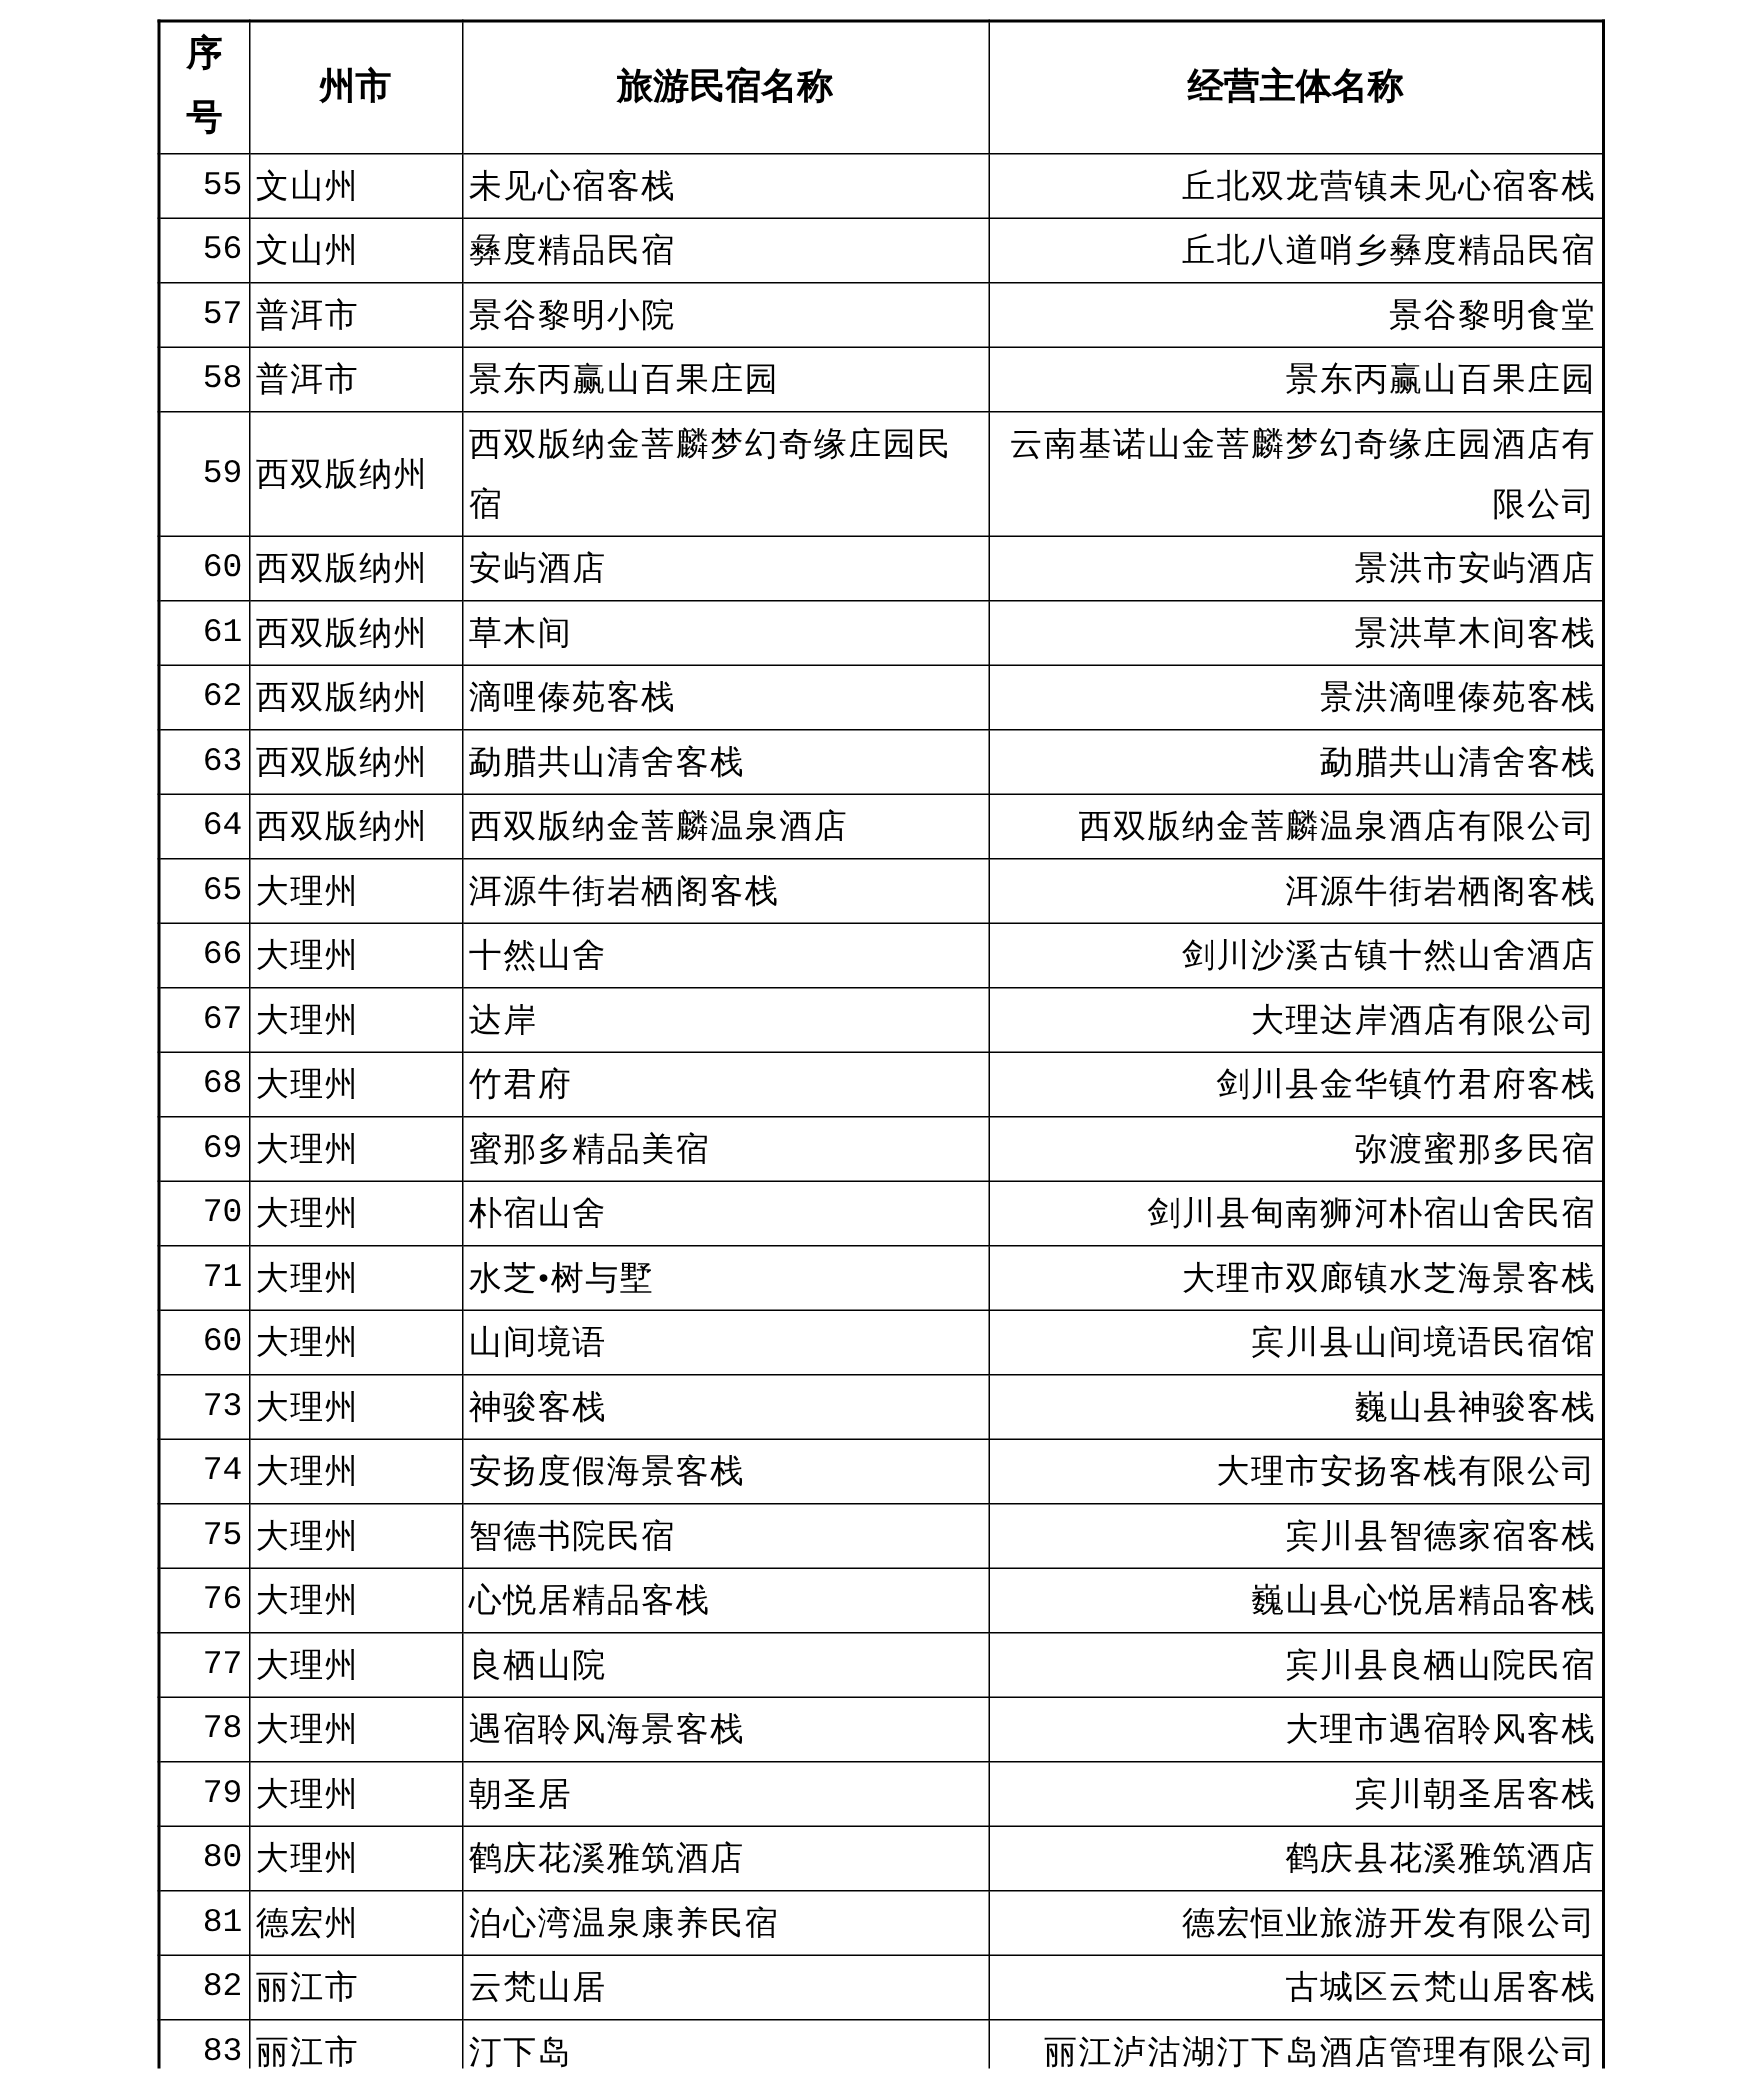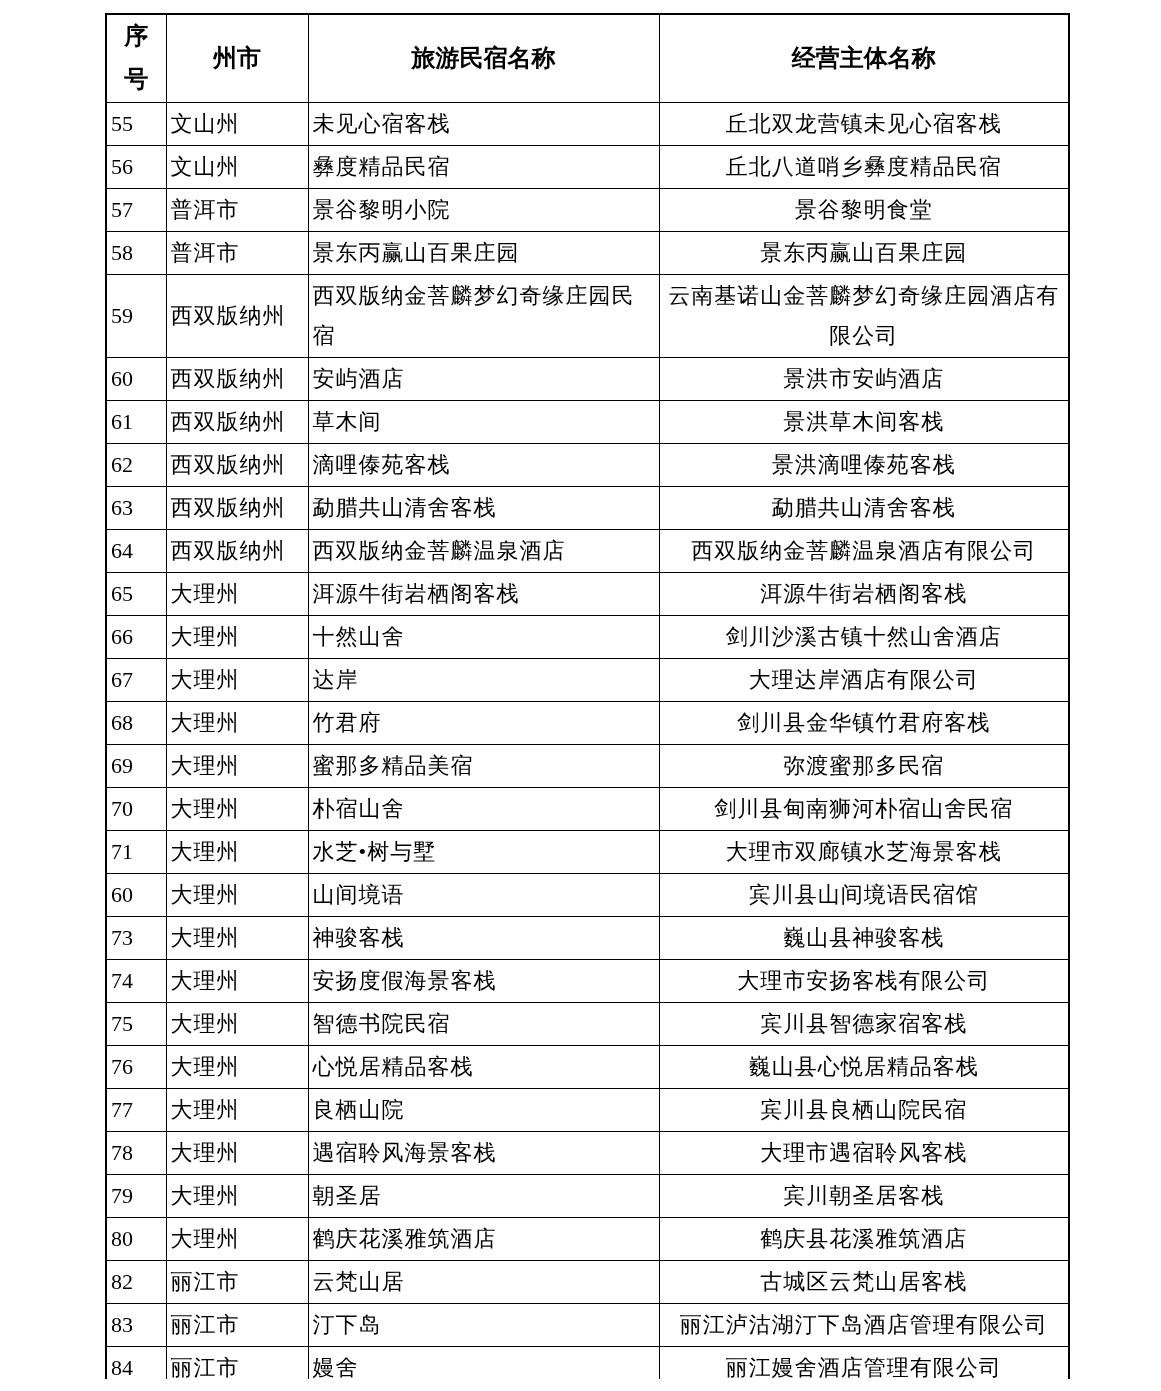--- a/index.html
+++ b/index.html
@@ -51,33 +51,33 @@
   tbody td {
     font-size: 22px;
     line-height: 40px;
     vertical-align: middle;
     padding: 1px 4px;
   }
   tbody tr {
     height: 41px;
   }
   td.c-no {
-    text-align: left;
-    font-family: Liberation Serif, serif;
+    text-align: right;
+    font-family: Liberation Mono, monospace;
   }
   td.c-city {
     text-align: left;
     letter-spacing: 1px;
   }
   td.c-homestay {
     text-align: left;
     letter-spacing: 1px;
   }
   td.c-operator {
-    text-align: center;
+    text-align: right;
     letter-spacing: 1px;
   }
 </style>
 </head>
 <body>
 
 <div class="page">
   <table class="homestay">
     <colgroup>
       <col style="width:60px">
@@ -269,20 +269,26 @@
     <td class="c-operator">宾川朝圣居客栈</td>
   </tr>
 
   <tr>
     <td class="c-no">80</td>
     <td class="c-city">大理州</td>
     <td class="c-homestay">鹤庆花溪雅筑酒店</td>
     <td class="c-operator">鹤庆县花溪雅筑酒店</td>
   </tr>
 
+  <tr>
+    <td class="c-no">81</td>
+    <td class="c-city">德宏州</td>
+    <td class="c-homestay">泊心湾温泉康养民宿</td>
+    <td class="c-operator">德宏恒业旅游开发有限公司</td>
+  </tr>
 
   <tr>
     <td class="c-no">82</td>
     <td class="c-city">丽江市</td>
     <td class="c-homestay">云梵山居</td>
     <td class="c-operator">古城区云梵山居客栈</td>
   </tr>
 
   <tr>
     <td class="c-no">83</td>

